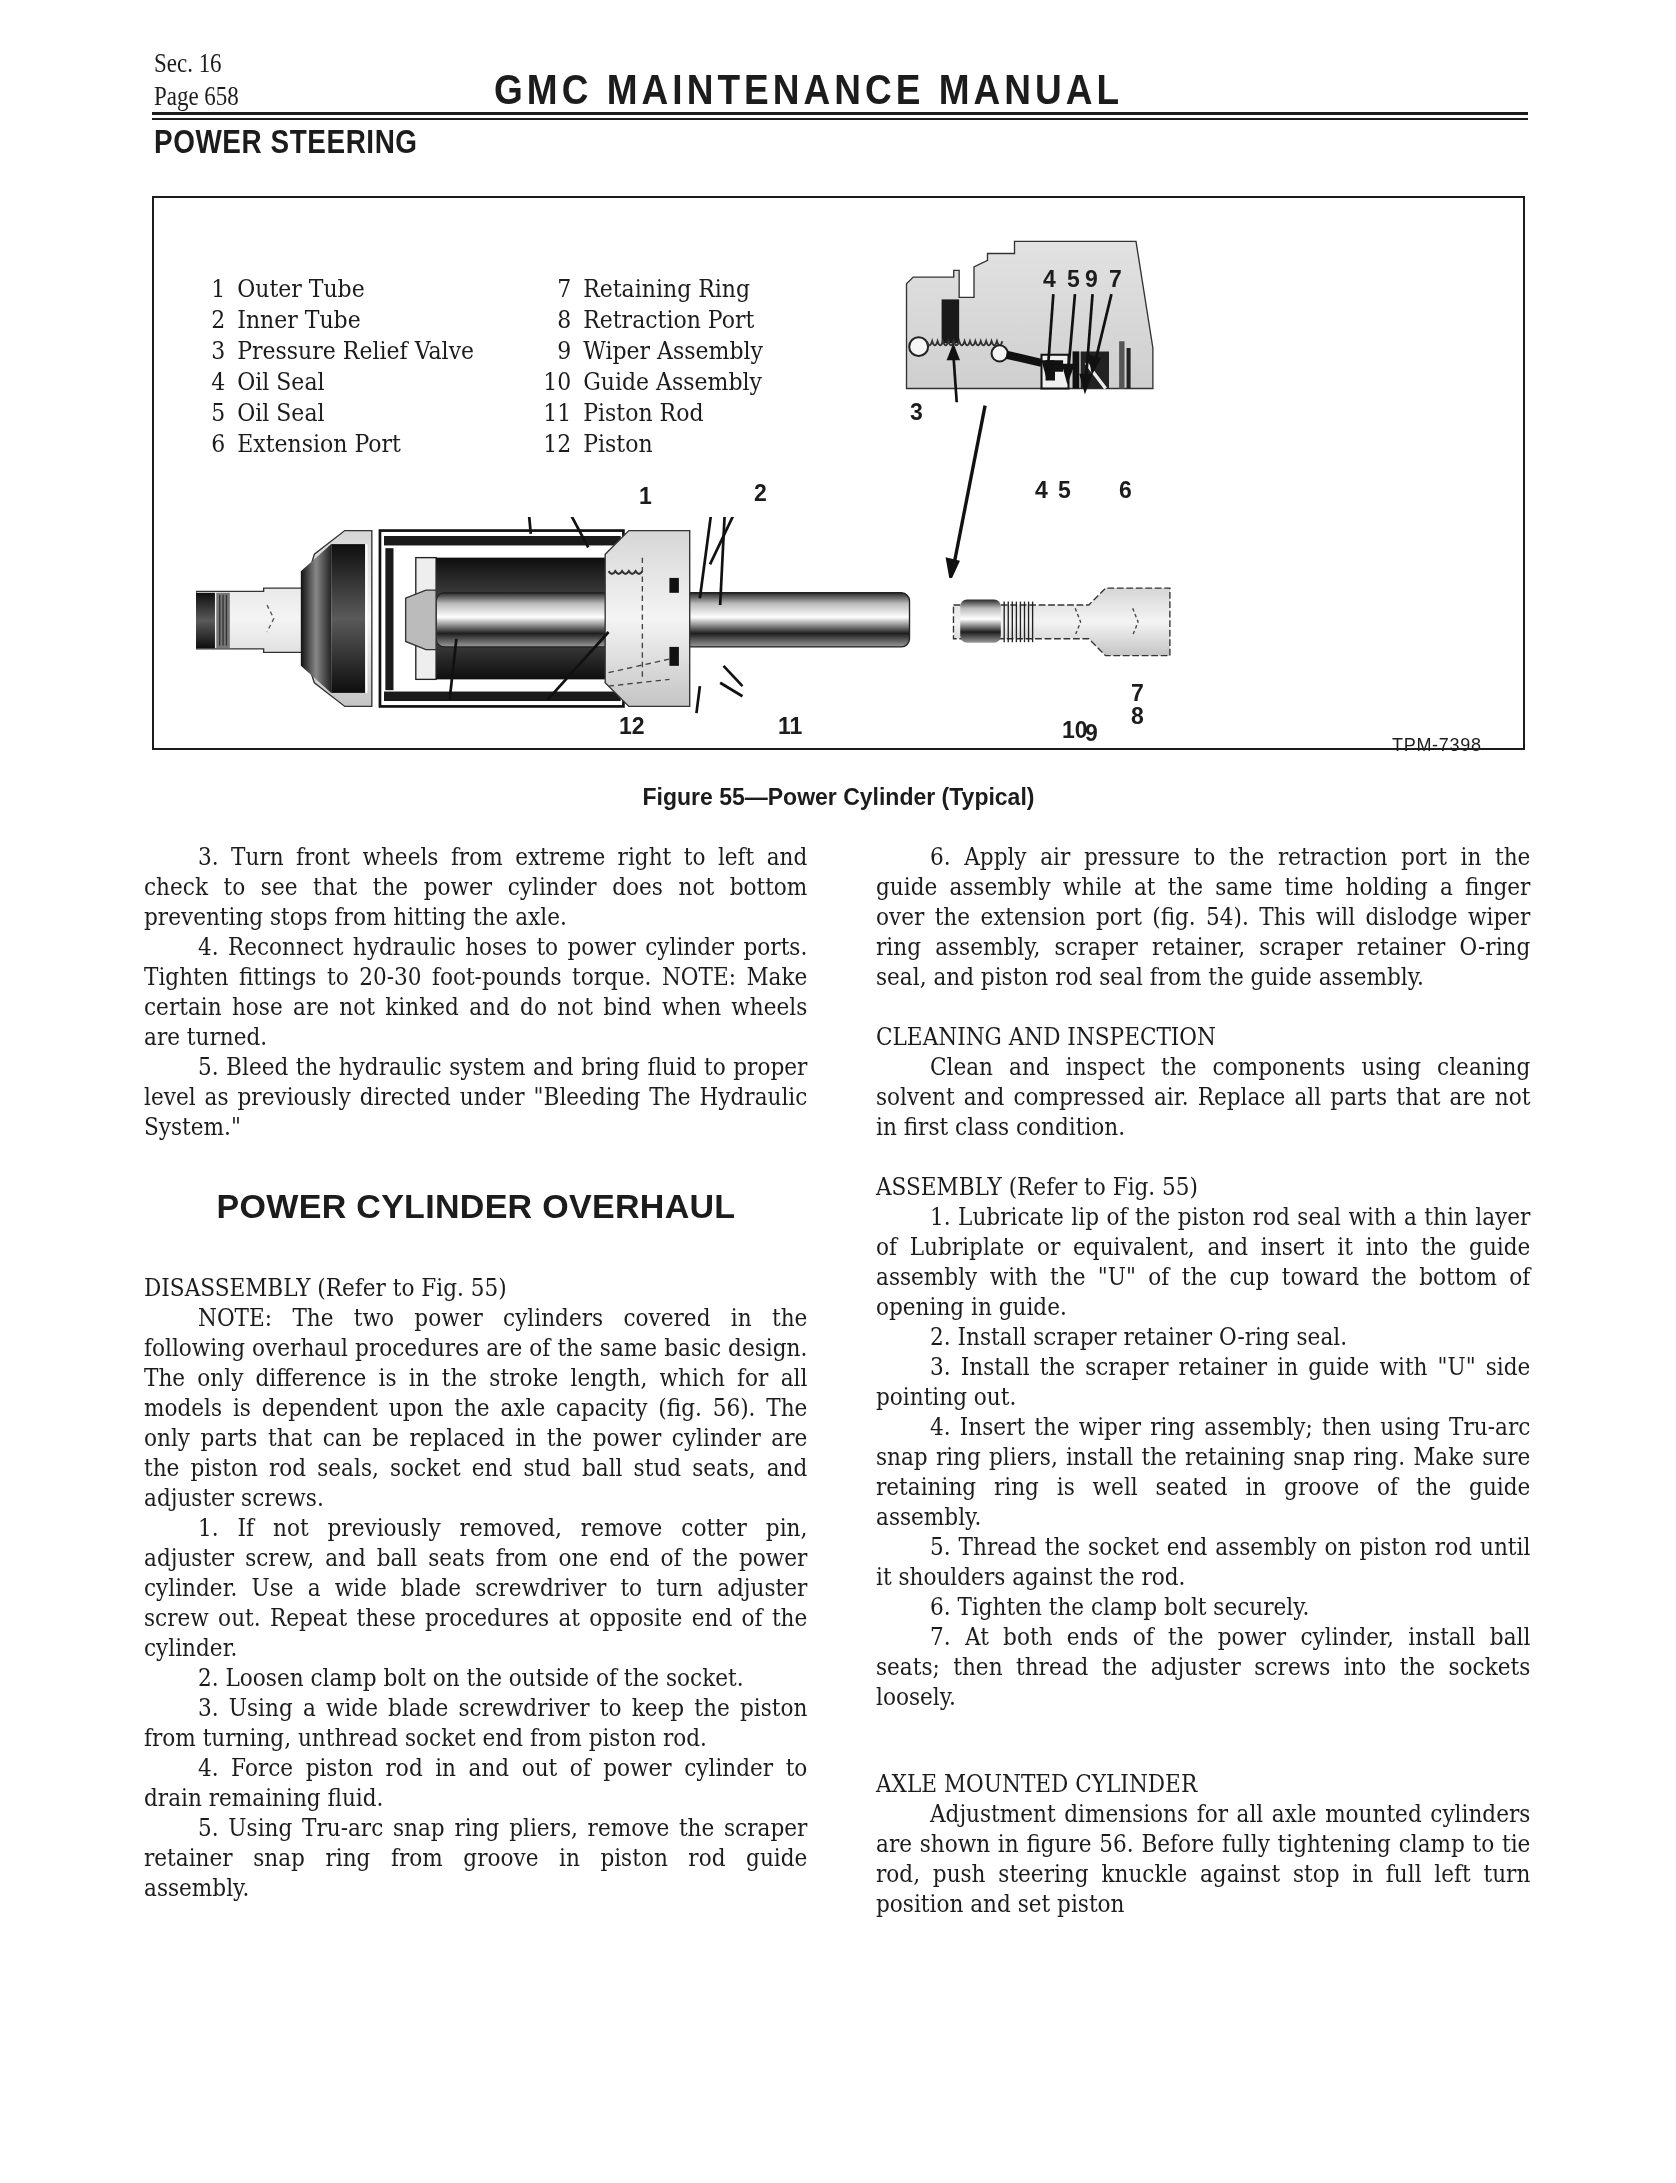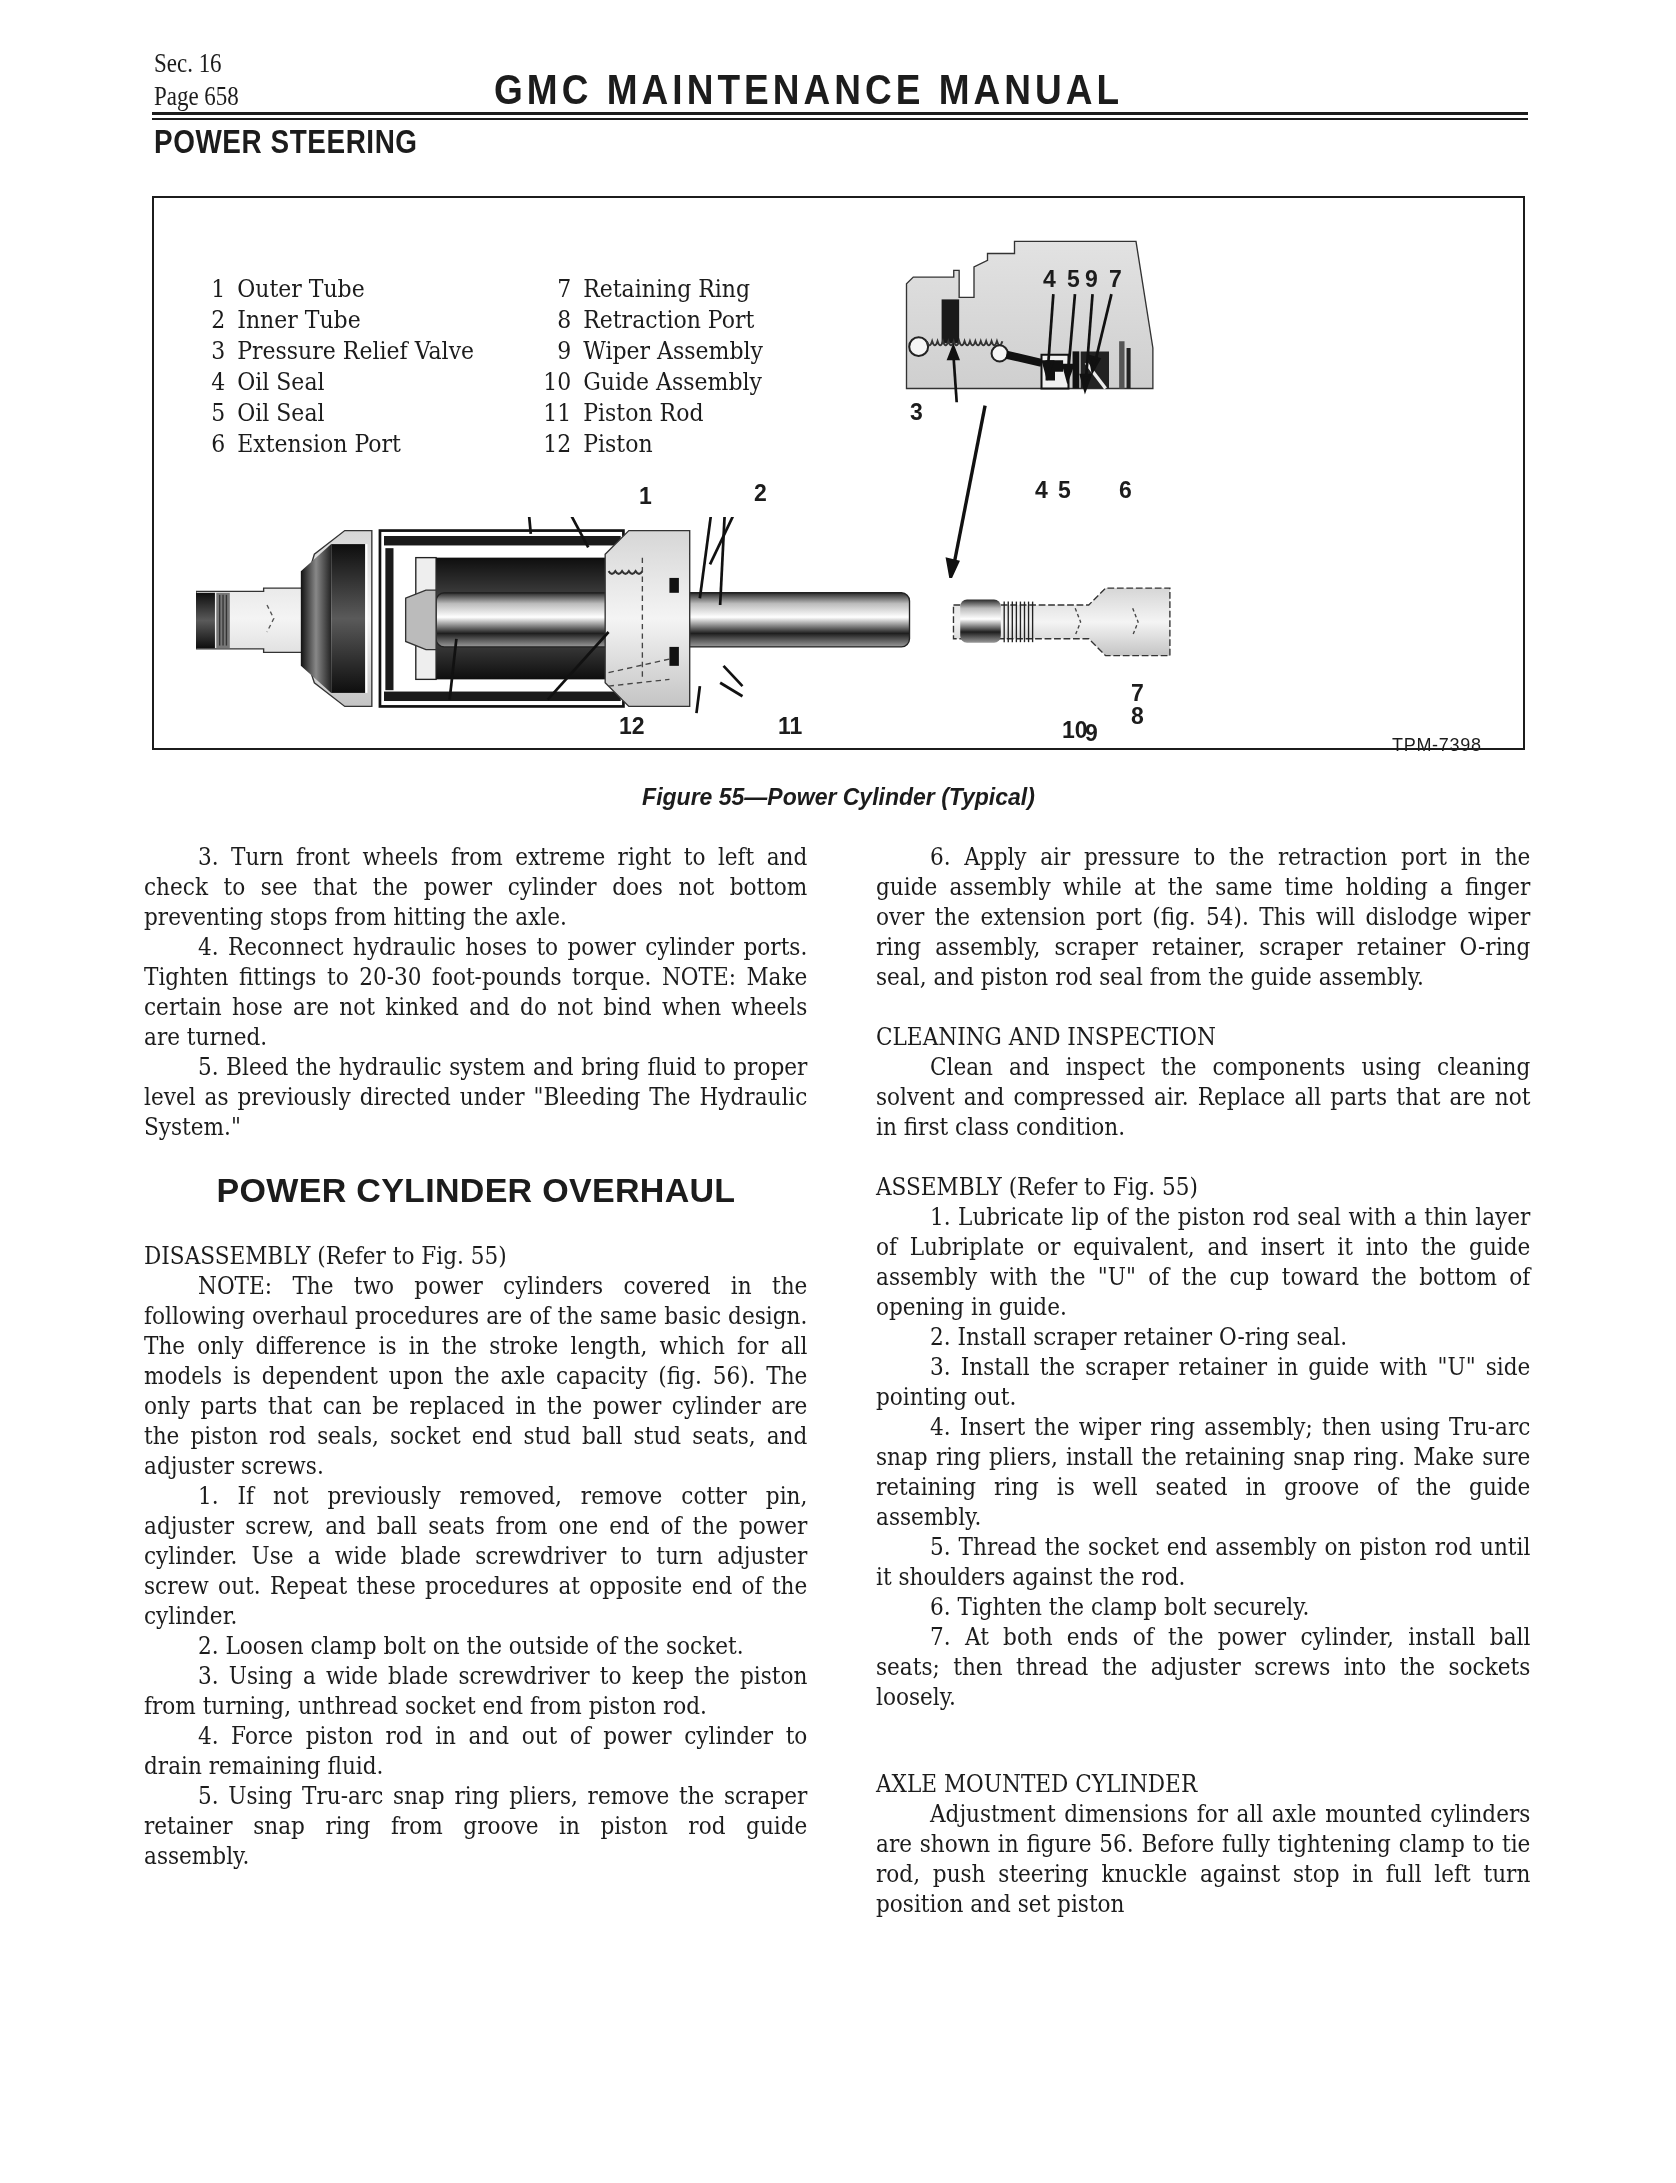--- a/index.html
+++ b/index.html
@@ -9,25 +9,25 @@
   .hdr-small { font-family:"Liberation Serif", serif; font-size:28px; line-height:32px; transform:scaleX(0.82); transform-origin:left top; }
   .hdr-title { font-family:"Liberation Sans", sans-serif; font-weight:bold; font-size:43px; letter-spacing:4.7px; transform:scaleX(0.86); transform-origin:left top; }
   .hdr-sect { font-family:"Liberation Sans", sans-serif; font-weight:bold; font-size:34px; letter-spacing:0.7px; transform:scaleX(0.82); transform-origin:left top; }
   .rule { position:absolute; left:152px; width:1376px; background:#1c1c1c; }
   .figbox { position:absolute; left:152px; top:196px; width:1373px; height:554px; border:2px solid #1c1c1c; border-top-width:2.7px; border-bottom-width:2.7px; box-sizing:border-box; }
   .legend { position:absolute; font-family:"DejaVu Serif", serif; font-size:25px; line-height:31px; transform:scaleX(0.88); transform-origin:left top; }
   .legend .row { display:flex; white-space:nowrap; }
   .legend .num { display:inline-block; width:39px; text-align:right; padding-right:13.5px; }
   .callout { position:absolute; font-family:"Liberation Sans", sans-serif; font-weight:bold; font-size:23px; }
   .figid { position:absolute; font-family:"Liberation Sans", sans-serif; font-size:18px; letter-spacing:0.7px; }
-  .caption { position:absolute; left:0; width:1677px; top:784px; text-align:center; font-family:"Liberation Sans", sans-serif; font-weight:bold; font-style:italic; font-size:23px; }
+  .caption { position:absolute; left:0; width:1677px; top:784px; text-align:center; font-family:"Liberation Sans", sans-serif; font-weight:bold; font-size:23px; }
   .col { position:absolute; font-family:"DejaVu Serif", serif; font-size:24px; line-height:30px; text-align:justify; }
   .col p { margin:0; }
   .col .ind { text-indent:60px; }
-  .col h2 { font-family:"Liberation Sans", sans-serif; font-weight:bold; font-size:34px; text-align:center; margin:0; line-height:41px; letter-spacing:0.3px; }
+  .col h2 { font-family:"Liberation Sans", sans-serif; font-weight:bold; font-size:34px; text-align:center; margin:16px; line-height:41px; letter-spacing:0.3px; }
   .col .figref { text-align:center; margin:0; }
   .cond { transform:scaleX(0.9); transform-origin:left top; width:111%; }
 </style>
 </head>
 <body>
 
 <div class="abs hdr-small" style="left:154px; top:47px;">Sec. 16</div>
 <div class="abs hdr-small" style="left:154px; top:80px;">Page 658</div>
 <div class="abs hdr-title" style="left:494px; top:65px;">GMC MAINTENANCE MANUAL</div>
 <div class="rule" style="top:112px; height:3.4px;"></div>

